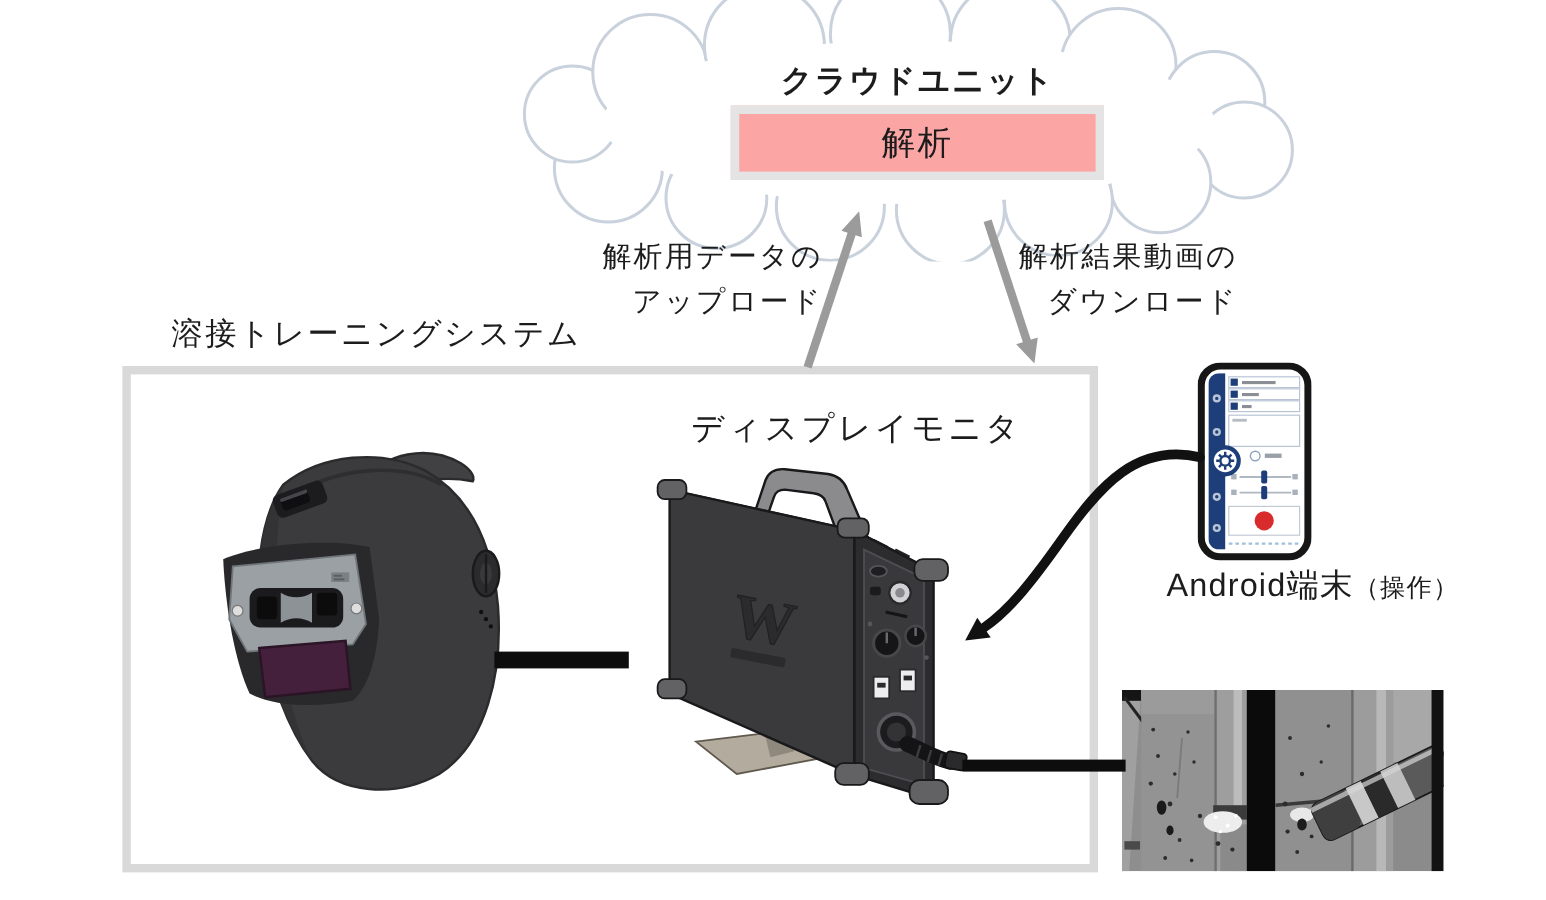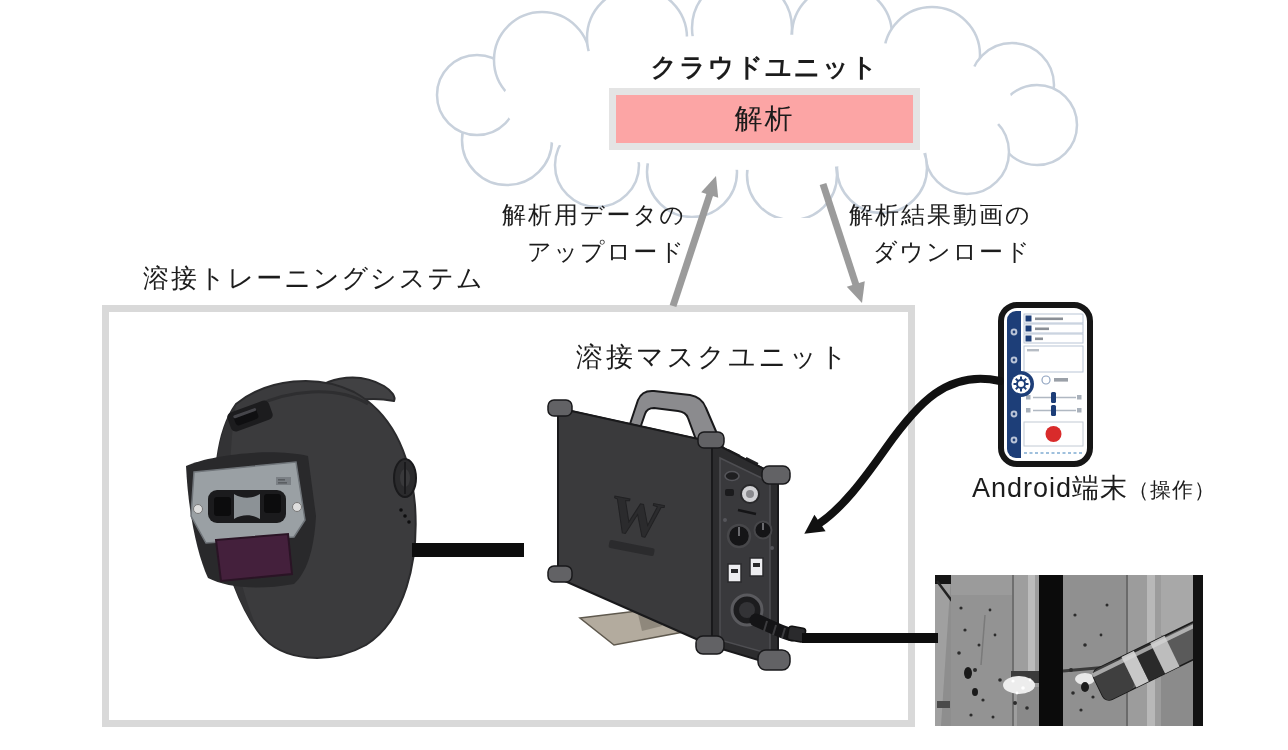--- a/index.html
+++ b/index.html
@@ -56,21 +56,21 @@
     <ellipse cx="345" cy="102" rx="255" ry="68" fill="#ffffff"></ellipse>
   </svg>
 
   <div class="abs jp" id="cloud-title">クラウドユニット</div>
   <div class="abs jp" id="analysis-box">
     <span>解析</span>
   </div>
 
   <div class="abs" id="system-box"></div>
   <div class="abs jp" id="system-title">溶接トレーニングシステム</div>
-  <div class="abs jp lbl-main" id="control-label">溶接マスクユニット</div>
+  <div class="abs jp lbl-main" id="control-label">ディスプレイモニタ</div>
 
   <div class="abs jp lbl-arrow" id="upload-label">
     <div>解析用データの</div>
     <div>アップロード</div>
   </div>
   <div class="abs jp lbl-arrow" id="download-label">
     <div>解析結果動画の</div>
     <div>ダウンロード</div>
   </div>
 

